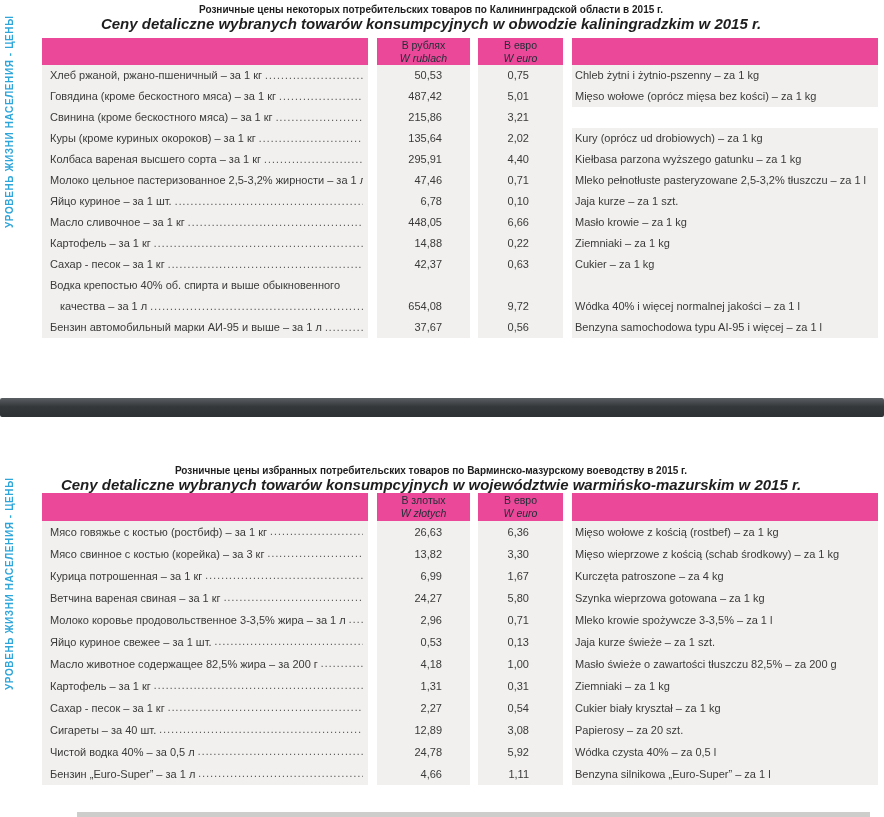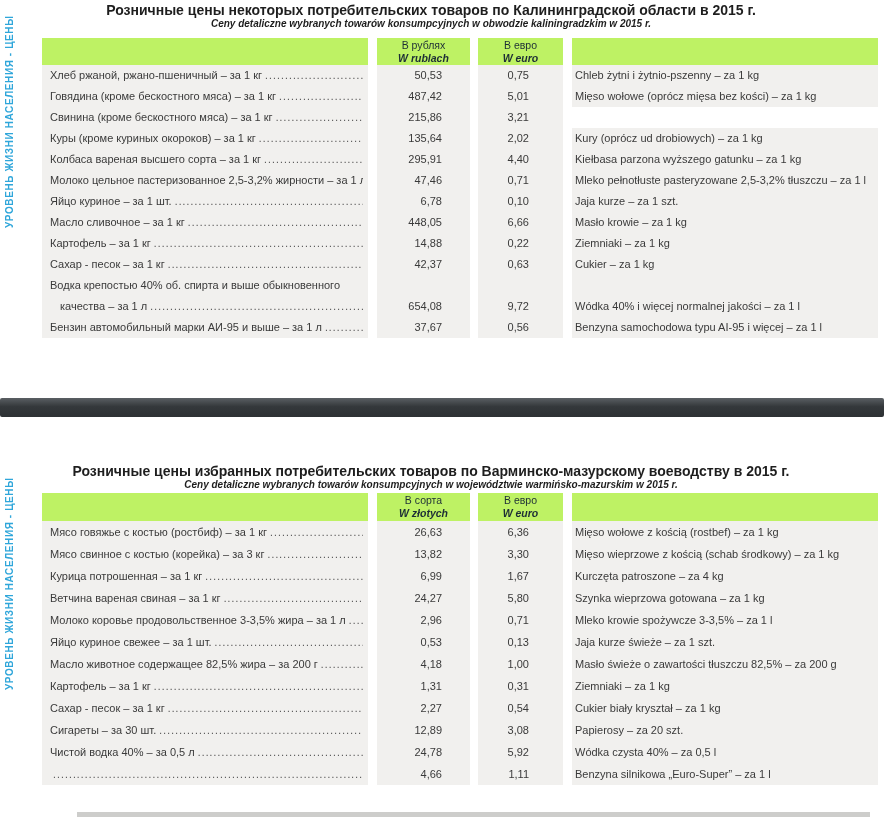--- a/index.html
+++ b/index.html
@@ -17,44 +17,44 @@
     font-size:10px;font-weight:bold;letter-spacing:.6px;
     color:#2fa6da;text-align:center;white-space:nowrap;
   }
   .vlabel.v1{top:62px;height:166px;}
   .vlabel.v2{top:528px;height:162px;}
 
   
   .titles{position:absolute;left:42px;width:778px;text-align:center;}
   .titles.t1{top:3px;}
   .titles.t2{top:464px;}
-  .t-ru{font-size:14px;font-weight:bold;color:#1e1e1e;line-height:14px;}
-  .t-pl{font-size:10px;font-weight:bold;font-style:italic;color:#1e1e1e;line-height:14px;}
+  .t-ru{font-size:10px;font-weight:bold;color:#1e1e1e;line-height:14px;}
+  .t-pl{font-size:15px;font-weight:bold;font-style:italic;color:#1e1e1e;line-height:14px;}
 
   
   .table{position:absolute;left:42px;width:836px;}
   .table.tb1{top:38px;--rh:21px;--hh:27px;}
   .table.tb2{top:493px;--rh:22px;--hh:28px;}
 
   .hrow,.row{
     display:grid;
     grid-template-columns:326px 9px 93px 8px 85px 9px 1fr;
   }
   .hrow{height:var(--hh);}
-  .hrow .h{background:#bef264;}
+  .hrow .h{background:#ec4899;}
   .h.num{
     text-align:center;font-size:10.5px;line-height:13px;padding-top:1px;color:#1d2e36;
   }
-  .h .it{font-style:italic;font-weight:bold;}
+  .h .it{font-style:italic;}
   .gap{background:transparent;}
 
   .row{min-height:var(--rh);}
   .cell{background:#f1f0ee;font-size:11px;}
   .cell.label{padding-left:8px;padding-right:5px;}
-  .lline{display:flex;align-items:center;height:var(--rh);line-height:var(--rh);white-space:nowrap;overflow:hidden;}
+  .lline{display:flex;align-items:flex-end;height:var(--rh);line-height:var(--rh);white-space:nowrap;overflow:hidden;}
   .lline.indent{padding-left:10px;}
   .dots{flex:1;overflow:hidden;white-space:nowrap;margin-left:3px;color:#4a4a4a;}
   .dots::after{
     content:"........................................................................................................................................................";
     font-size:10px;letter-spacing:1.2px;
   }
   .cell.num{display:flex;align-items:flex-end;justify-content:flex-end;line-height:var(--rh);white-space:nowrap;}
   .cell.num1{padding-right:28px;}
   .cell.num2{padding-right:34px;}
   .cell.pl{display:flex;align-items:flex-end;justify-content:flex-start;line-height:var(--rh);padding-left:3px;white-space:nowrap;overflow:hidden;}
@@ -277,21 +277,21 @@
   <div class="titles t2">
     <div class="t-ru">Розничные цены избранных потребительских товаров по Варминско-мазурскому воеводству в 2015 г.</div>
     <div class="t-pl">Ceny detaliczne wybranych towarów konsumpcyjnych w województwie warmińsko-mazurskim w 2015 r.</div>
   </div>
 
   <div class="table tb2">
     <div class="hrow">
       <div class="h label"></div>
       <div class="gap"></div>
       <div class="h num">
-        <div>В сорта</div>
+        <div>В злотых</div>
         <div class="it">W złotych</div>
       </div>
       <div class="gap"></div>
       <div class="h num">
         <div>В евро</div>
         <div class="it">W euro</div>
       </div>
       <div class="gap"></div>
       <div class="h pl"></div>
     </div>
@@ -418,21 +418,21 @@
           <div class="gap"></div>
           <div class="cell num num1">2,27</div>
           <div class="gap"></div>
           <div class="cell num num2">0,54</div>
           <div class="gap"></div>
           <div class="cell pl">Cukier biały kryształ – za 1 kg</div>
         </div>
         <div class="row">
           <div class="cell label">
             <div class="lline">
-              <div class="txt">Сигареты – за 30 шт.</div>
+              <div class="txt">Сигареты – за 40 шт.</div>
               <div class="dots"></div>
             </div>
           </div>
           <div class="gap"></div>
           <div class="cell num num1">12,89</div>
           <div class="gap"></div>
           <div class="cell num num2">3,08</div>
           <div class="gap"></div>
           <div class="cell pl">Papierosy – za 20 szt.</div>
         </div>
@@ -446,20 +446,21 @@
           <div class="gap"></div>
           <div class="cell num num1">24,78</div>
           <div class="gap"></div>
           <div class="cell num num2">5,92</div>
           <div class="gap"></div>
           <div class="cell pl">Wódka czysta 40% – za 0,5 l</div>
         </div>
         <div class="row">
           <div class="cell label">
             <div class="lline">
+              <div class="txt">Бензин „Euro-Super” – за 1 л</div>
               <div class="dots"></div>
             </div>
           </div>
           <div class="gap"></div>
           <div class="cell num num1">4,66</div>
           <div class="gap"></div>
           <div class="cell num num2">1,11</div>
           <div class="gap"></div>
           <div class="cell pl">Benzyna silnikowa „Euro-Super” – za 1 l</div>
         </div>

